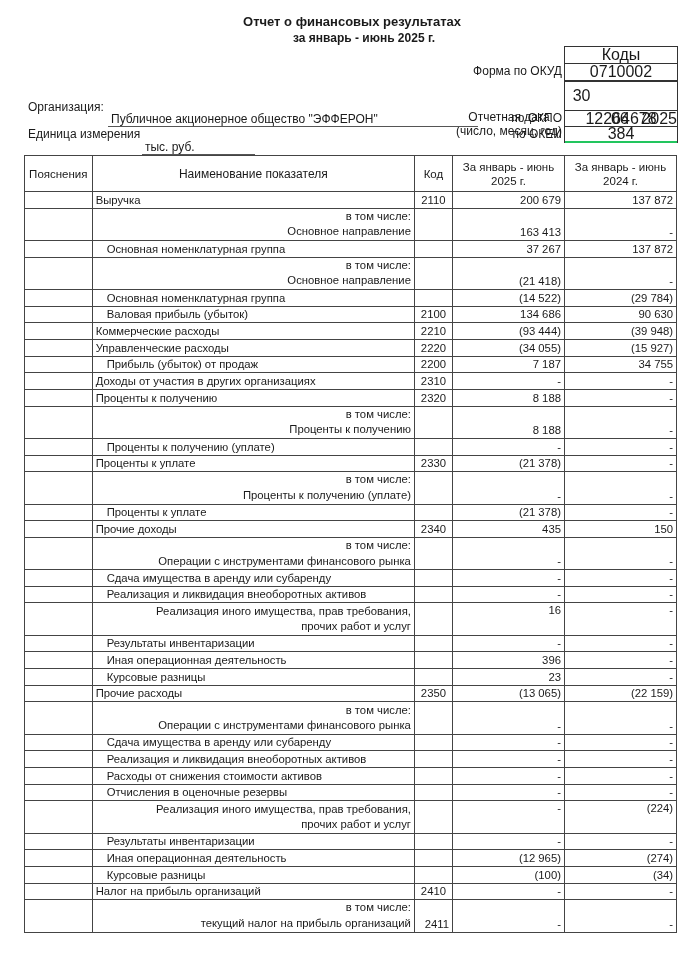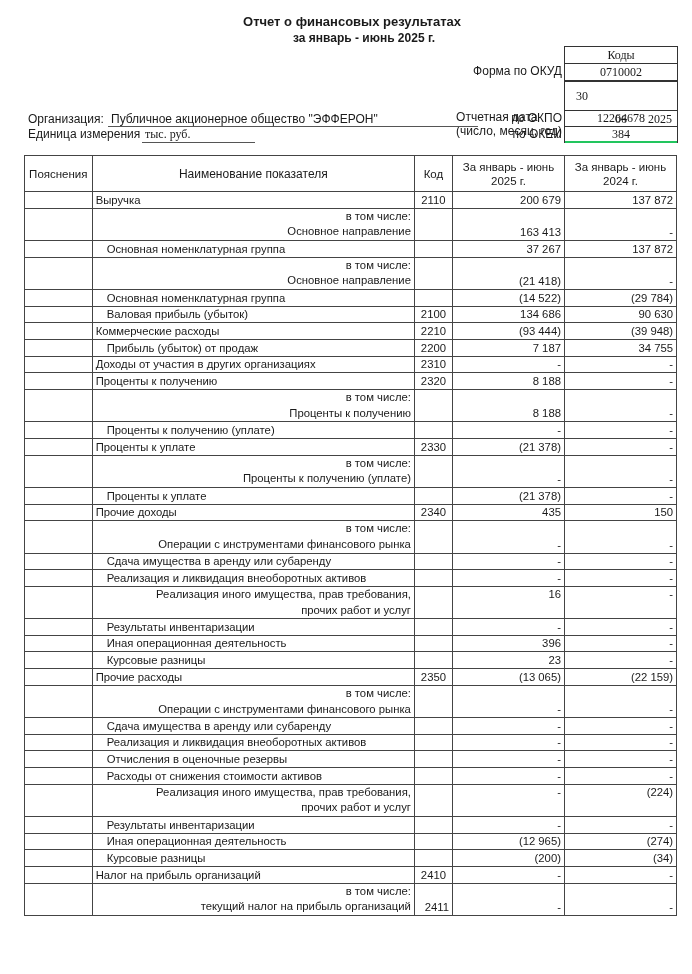--- a/index.html
+++ b/index.html
@@ -9,29 +9,29 @@
   }
   .title {
     position: absolute; left: 0; width: 692px; text-align: center;
     font-weight: bold; font-size: 13px;
   }
   .title.t1 { top: 14px; left: 6px; }
   .title.t2 { top: 31px; left: 18px; font-size: 12px; }
 
   
   .codes { position: absolute; left: 564px; top: 46px; width: 112px; border: 1px solid #333; border-bottom: none; }
-  .codes .crow { border-bottom: 1px solid #333; text-align: right; font-size: 12px; box-sizing: border-box; display: flex; font-family: Liberation Serif, serif; }
+  .codes .crow { border-bottom: 1px solid #333; text-align: right; font-size: 16px; box-sizing: border-box; display: flex; }
   .codes .crow > div { flex: 1; display: flex; align-items: center; justify-content: center; }
   .codes .crow > div + div { border-left: 5px solid #fca5a5; margin-top: 37px; }
   .codes .crow.head { height: 17px; border-bottom-width: 1px; }
   .codes .crow.okud { height: 18px; border-bottom: 2px solid #333; border-left: 1px solid #333; }
   .codes .crow.date { height: 29px; }
   .codes .crow.okpo { height: 16px; }
   .codes .crow.okei { height: 16px; }
-  .lbl { position: absolute; right: 130px; font-size: 12px; text-align: left; white-space: nowrap; }
+  .lbl { position: absolute; right: 130px; font-size: 12px; text-align: center; white-space: nowrap; }
 
   .org-row { position: absolute; left: 28px; font-size: 12px; white-space: nowrap; }
   .org-value { position: absolute; border-bottom: 1px solid #555; padding-left: 3px; }
 
   
   .tbl {
     position: absolute; left: 24px; top: 155px; width: 653px;
     border-collapse: collapse; table-layout: fixed; font-size: 11.3px;
   }
   .tbl td, .tbl th { border: 1px solid #444; padding: 0 3px; vertical-align: bottom; line-height: 15px; overflow: hidden; }
@@ -78,28 +78,28 @@
     <div>2025</div>
   </div>
   <div class="crow okpo">
       <div>12264678</div>
     </div>
   <div class="crow okei" style="border-bottom:2px solid #22c55e;">
       <div>384</div>
     </div>
 </div>
 
-<div class="org-row" style="top:112px;text-align:right;">
+<div class="org-row" style="top:100px;text-align:right;">
   <span>Организация:</span>
 </div>
 <div class="org-value" style="left:108px; top:112px; width:367px; font-size:12px;">Публичное акционерное общество "ЭФФЕРОН"</div>
 <div class="org-row" style="top:127px;">
   <span>Единица измерения</span>
 </div>
-<div class="org-value" style="left:142px; top:127px; width:110px; font-size:12px;font-family:Liberation Serif, serif;">тыс. руб.</div>
+<div class="org-value" style="left:142px; top:140px; width:110px; font-size:12px;">тыс. руб.</div>
 
 <table class="tbl">
   <colgroup>
     <col class="c-expl">
       <col class="c-name">
       <col class="c-code">
       <col class="c-v25">
       <col class="c-v24">
   </colgroup>
   <thead>
@@ -178,20 +178,29 @@
         <td></td>
         <td class="name">
           <span class="sub">Коммерческие расходы</span>
         </td>
         <td class="code">2210</td>
         <td class="num">(93 444)</td>
         <td class="num">(39 948)</td>
       </tr>
       <tr class="r1">
         <td></td>
+        <td class="name">
+          <span class="sub">Управленческие расходы</span>
+        </td>
+        <td class="code">2220</td>
+        <td class="num">(34 055)</td>
+        <td class="num">(15 927)</td>
+      </tr>
+      <tr class="r1">
+        <td></td>
         <td class="name ind1">
           <span class="sub">Прибыль (убыток) от продаж</span>
         </td>
         <td class="code">2200</td>
         <td class="num">7 187</td>
         <td class="num">34 755</td>
       </tr>
       <tr class="r1">
         <td></td>
         <td class="name">
@@ -364,30 +373,30 @@
         <td class="name ind1">
           <span class="sub">Реализация и ликвидация внеоборотных активов</span>
         </td>
         <td class="code"></td>
         <td class="num">-</td>
         <td class="num">-</td>
       </tr>
       <tr class="r1">
         <td></td>
         <td class="name ind1">
+          <span class="sub">Расходы от снижения стоимости активов</span>
+        </td>
+        <td class="code"></td>
+        <td class="num">-</td>
+        <td class="num">-</td>
+      </tr>
+      <tr class="r1">
+        <td></td>
+        <td class="name ind1">
           <span class="sub">Отчисления в оценочные резервы</span>
-        </td>
-        <td class="code"></td>
-        <td class="num">-</td>
-        <td class="num">-</td>
-      </tr>
-      <tr class="r1">
-        <td></td>
-        <td class="name ind1">
-          <span class="sub">Расходы от снижения стоимости активов</span>
         </td>
         <td class="code"></td>
         <td class="num">-</td>
         <td class="num">-</td>
       </tr>
       <tr class="r2 top">
         <td></td>
         <td class="name ind1">
           <span class="sub">Реализация иного имущества, прав требования,</span>
           <span class="sub">прочих работ и услуг</span>
@@ -413,21 +422,21 @@
         <td class="code"></td>
         <td class="num">(12 965)</td>
         <td class="num">(274)</td>
       </tr>
       <tr class="r1">
         <td></td>
         <td class="name ind1">
           <span class="sub">Курсовые разницы</span>
         </td>
         <td class="code"></td>
-        <td class="num">(200)</td>
+        <td class="num">(100)</td>
         <td class="num">(34)</td>
       </tr>
       <tr class="r1">
         <td></td>
         <td class="name">
           <span class="sub">Налог на прибыль организаций</span>
         </td>
         <td class="code">2410</td>
         <td class="num">-</td>
         <td class="num">-</td>

